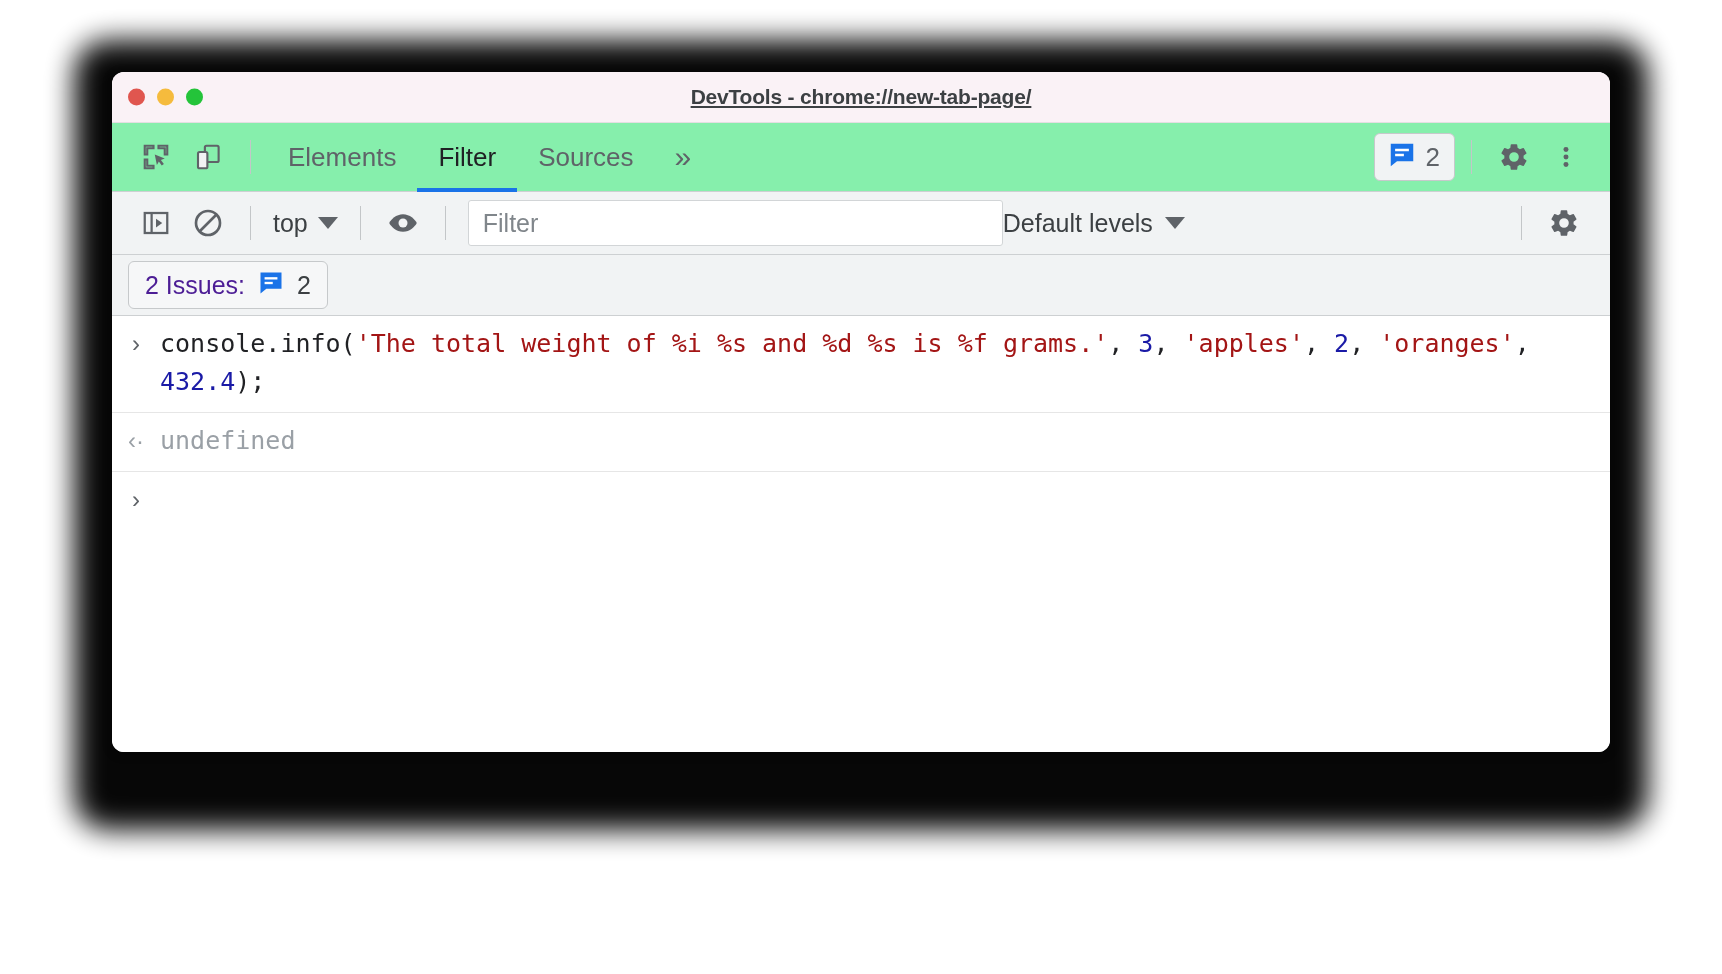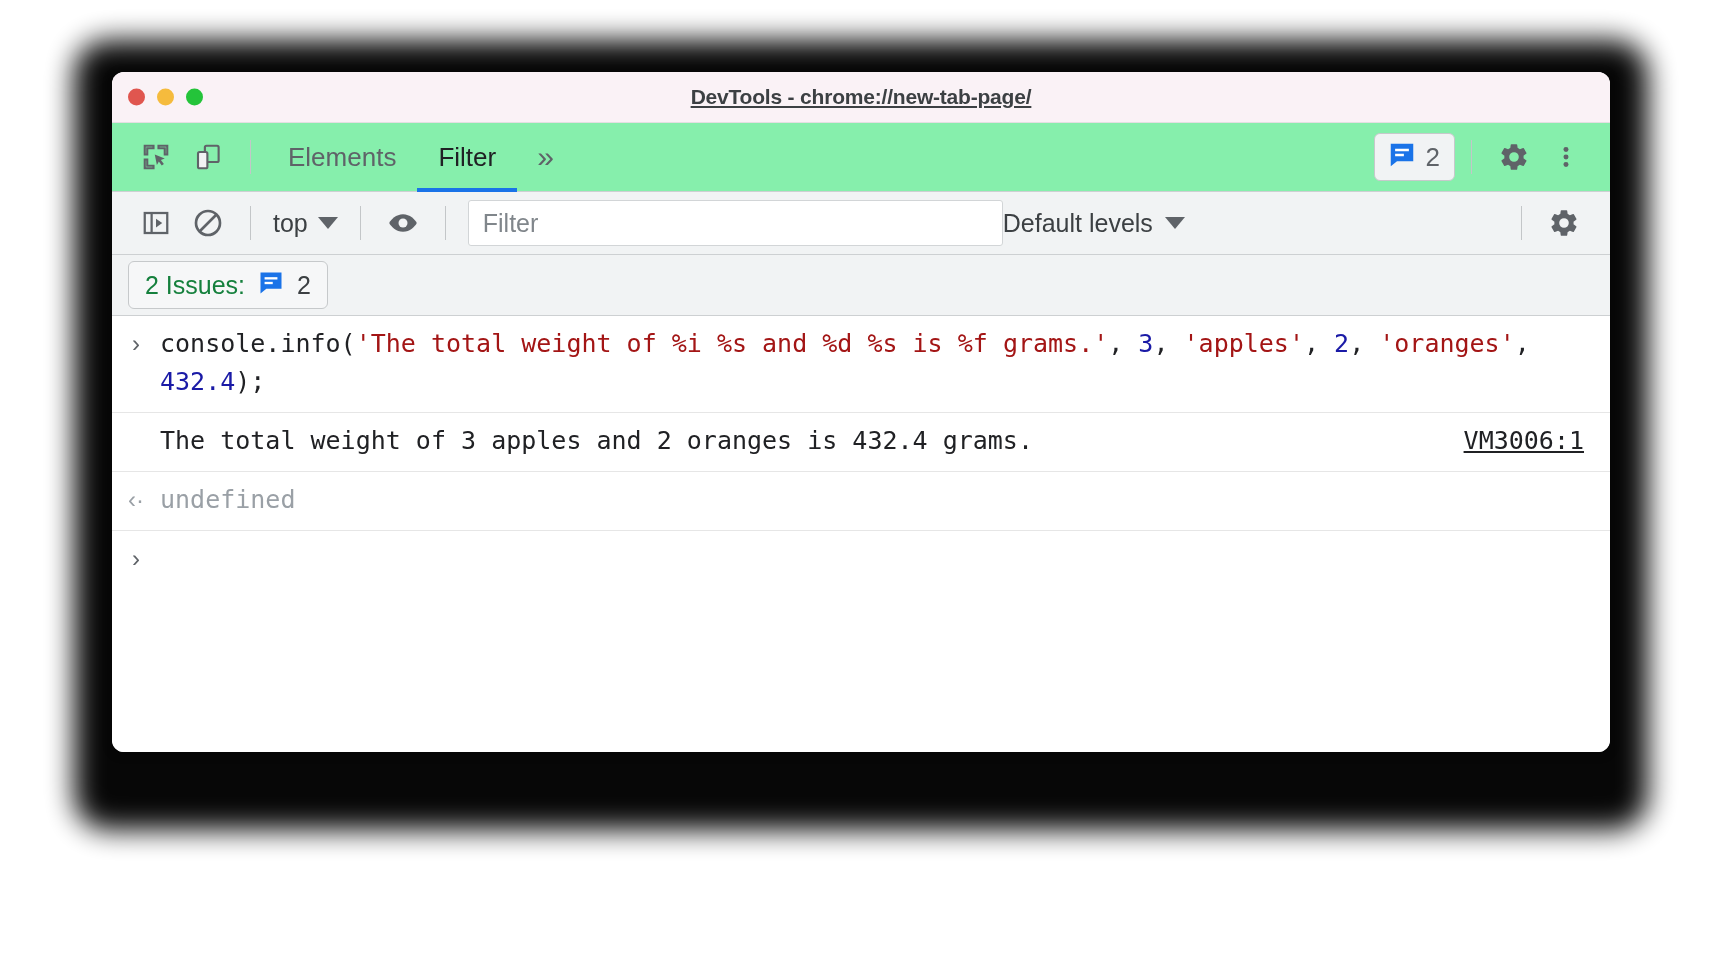--- a/index.html
+++ b/index.html
@@ -224,21 +224,21 @@
     display: flex;
     align-items: center;
     gap: 12px;
     border: 1px solid #c6c9cb;
     border-radius: 6px;
     background: #f6f7f8;
     padding: 7px 16px;
   }
   .issues-button .label {
     font-size: 25px;
-    color: #15803d;
+    color: #4c1d95;
   }
   .issues-button .count {
     font-size: 25px;
     color: #3c4043;
   }
 
   
   .console-body {
     background: #ffffff;
     height: 440px;
@@ -331,20 +331,21 @@
       <svg width="30" height="30" viewBox="0 0 24 24">
         <rect x="9.5" y="3" width="11" height="13" rx="1.3" fill="none" stroke="#5f6368" stroke-width="1.7"></rect>
         <rect x="4" y="8" width="7.5" height="13" rx="1.3" fill="#f1f3f4" stroke="#5f6368" stroke-width="1.7"></rect>
       </svg>
     </div>
 
     <div class="vsep"></div>
 
     <div class="tab">Elements</div>
     <div class="tab active">Filter</div>
+    <div class="tab">Sources</div>
 
     <div class="more-tabs">»</div>
 
     <div class="tabbar-right">
       <div class="issues-chip">
         <span>
           <svg width="30" height="30" viewBox="0 0 24 24">
             <path d="M3 3h18v14H8l-5 4V3z" fill="#1a73e8"></path>
             <rect x="6.5" y="7" width="11" height="2" fill="#ffffff"></rect>
             <rect x="6.5" y="11" width="7" height="2" fill="#ffffff"></rect>
@@ -439,27 +440,20 @@
     </div>
   </div>
 
   <div class="console-body">
 
     <div class="msg-row">
       <div class="gutter in">›</div>
       <div class="msg-content"><span class="code-punct">console.info(</span><span class="code-string">'The total weight of %i %s and %d %s is %f grams.'</span><span class="code-punct">, </span><span class="code-number">3</span><span class="code-punct">, </span><span class="code-string">'apples'</span><span class="code-punct">, </span><span class="code-number">2</span><span class="code-punct">, </span><span class="code-string">'oranges'</span><span class="code-punct">, </span><span class="code-number">432.4</span><span class="code-punct">);</span></div>
     </div>
 
-    <div class="msg-row out-row">
-      <div class="gutter"></div>
-      <div class="msg-content">
-        <span class="out-text">The total weight of 3 apples and 2 oranges is 432.4 grams.</span>
-        <span class="source-link">VM3006:1</span>
-      </div>
-    </div>
 
     <div class="msg-row">
       <div class="gutter out">‹·</div>
       <div class="msg-content undefined-text">undefined</div>
     </div>
 
     <div class="prompt-row">
       <div class="prompt-caret">›</div>
       <div class="msg-content"></div>
     </div>

